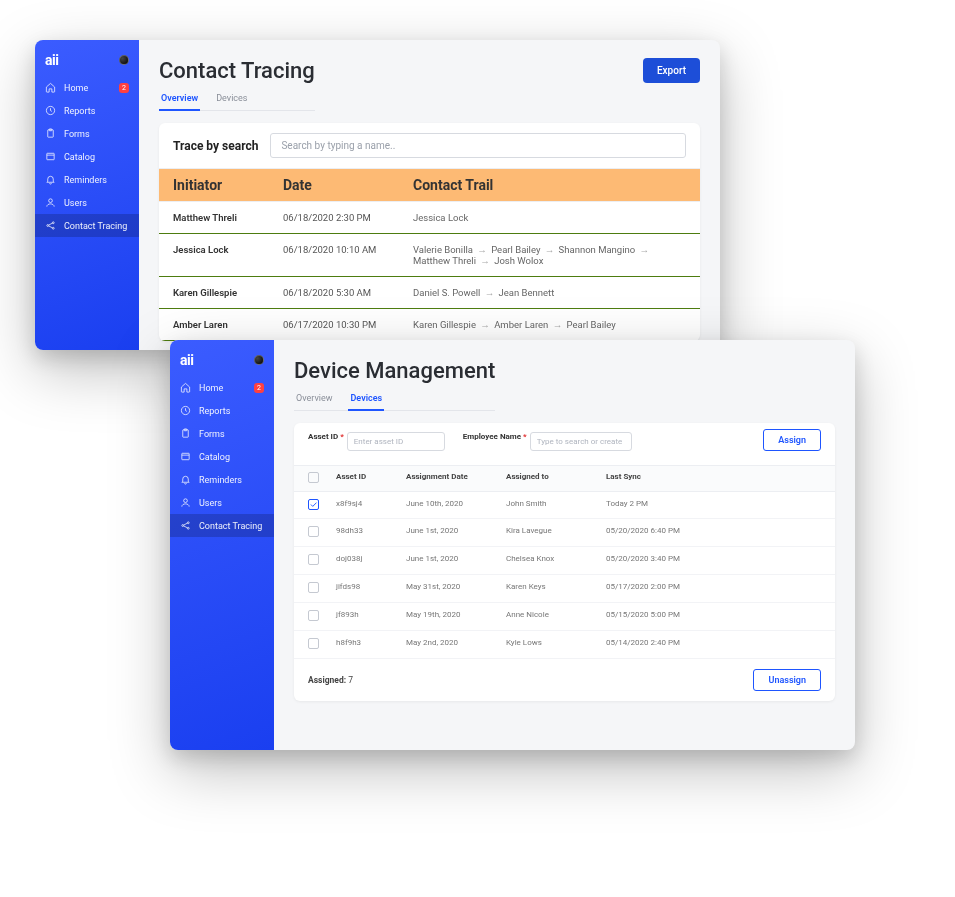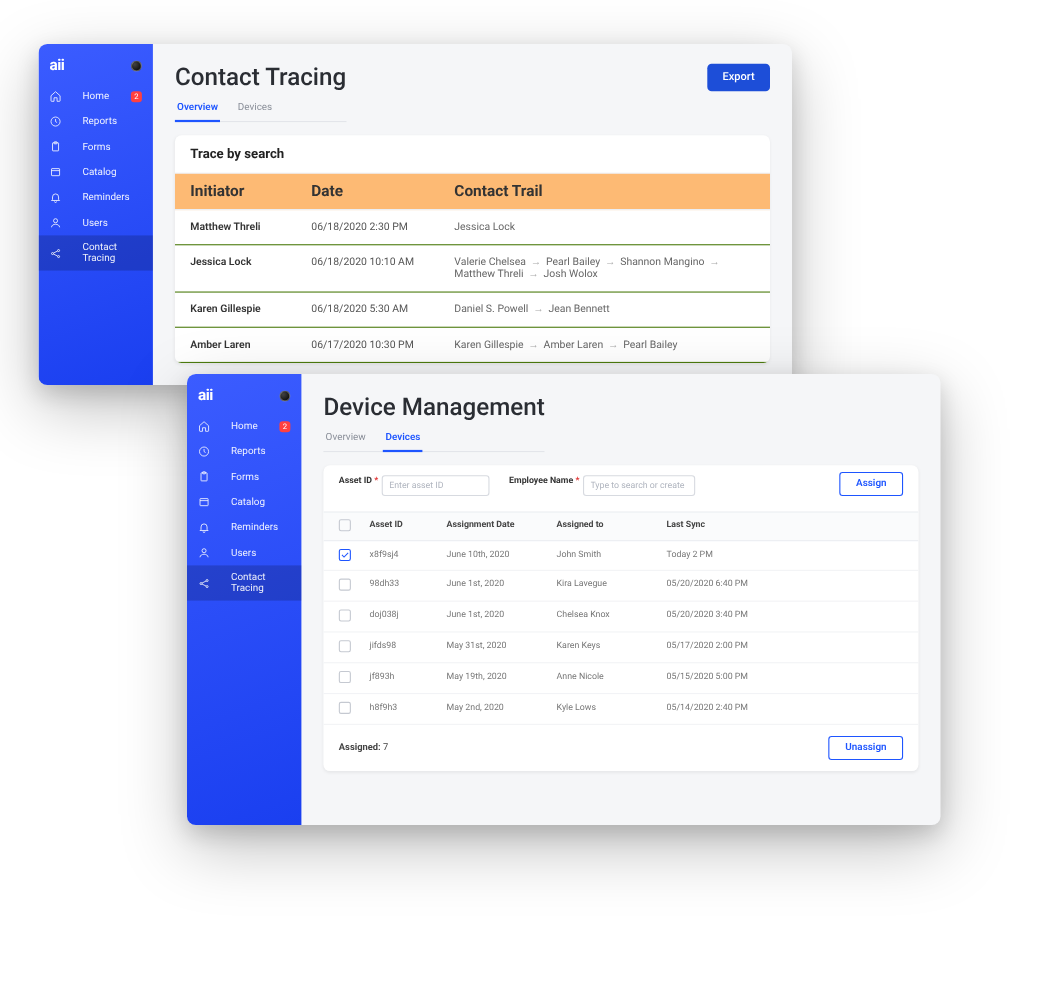--- a/index.html
+++ b/index.html
@@ -20,21 +20,21 @@
   width: 104px;
   background: linear-gradient(160deg, #3b5cff 0%, #1a3ff0 100%);
   color: #fff;
   flex-shrink: 0;
   padding-top: 8px;
 }
 .sidebar-logo { display: flex; align-items: center; justify-content: space-between; padding: 4px 10px 8px 10px; }
 .logo-text { font-size: 14px; font-weight: 700; letter-spacing: -0.5px; color: #fff; }
 .logo-dot { width: 10px; height: 10px; border-radius: 50%; background: radial-gradient(circle at 30% 30%, #444, #000); border: 1px solid rgba(255,255,255,0.3); }
 .side-item {
-  display: flex; align-items: center; gap: 19px;
+  display: flex; align-items: center; gap: 8px;
   padding: 6px 10px; font-size: 9px; color: rgba(255,255,255,0.92);
   cursor: pointer; position: relative;
 }
 .side-item.active { background: rgba(0,0,0,0.18); }
 .side-item .ico { width: 11px; height: 11px; display: inline-flex; align-items: center; justify-content: center; }
 .side-item .ico svg { width: 11px; height: 11px; stroke: #fff; fill: none; stroke-width: 1.6; }
 .side-badge { position: absolute; right: 10px; background: #ff4040; color: #fff; font-size: 7px; border-radius: 3px; padding: 0 3px; line-height: 10px; height: 10px; }
 
 .main { flex: 1; padding: 18px 20px; overflow: hidden; }
 .page-header { display: flex; justify-content: space-between; align-items: flex-start; margin-bottom: 4px; }
@@ -160,37 +160,38 @@
         <div class="tabs">
           <div class="tab active">Overview</div>
           <div class="tab">Devices</div>
         </div>
       </div>
       <button class="btn-primary">Export</button>
     </div>
     <div class="card">
       <div class="trace-search-row">
         <span class="trace-search-label">Trace by search</span>
+        <input class="trace-search-input" placeholder="Search by typing a name.." style="">
       </div>
       <div class="trace-table">
         <div class="trace-head">
           <div>Initiator</div>
           <div>Date</div>
           <div>Contact Trail</div>
         </div>
         <div id="trace-rows">
             <div class="trace-row">
               <div class="initiator">Matthew Threli</div>
               <div>06/18/2020 2:30 PM</div>
               <div><span class="trail-seg">Jessica Lock</span></div>
             </div>
             <div class="trace-row">
               <div class="initiator">Jessica Lock</div>
               <div>06/18/2020 10:10 AM</div>
-              <div><span class="trail-seg">Valerie Chelsea</span><span class="arrow"> → </span><span class="trail-seg">Pearl Bailey</span><span class="arrow"> → </span><span class="trail-seg">Shannon Mangino</span><span class="arrow"> → </span><span class="trail-seg">Matthew Threli</span><span class="arrow"> → </span><span class="trail-seg">Josh Wolox</span></div>
+              <div><span class="trail-seg">Valerie Bonilla</span><span class="arrow"> → </span><span class="trail-seg">Pearl Bailey</span><span class="arrow"> → </span><span class="trail-seg">Shannon Mangino</span><span class="arrow"> → </span><span class="trail-seg">Matthew Threli</span><span class="arrow"> → </span><span class="trail-seg">Josh Wolox</span></div>
             </div>
             <div class="trace-row">
               <div class="initiator">Karen Gillespie</div>
               <div>06/18/2020 5:30 AM</div>
               <div><span class="trail-seg">Daniel S. Powell</span><span class="arrow"> → </span><span class="trail-seg">Jean Bennett</span></div>
             </div>
             <div class="trace-row">
               <div class="initiator">Amber Laren</div>
               <div>06/17/2020 10:30 PM</div>
               <div><span class="trail-seg">Karen Gillespie</span><span class="arrow"> → </span><span class="trail-seg">Amber Laren</span><span class="arrow"> → </span><span class="trail-seg">Pearl Bailey</span></div>

